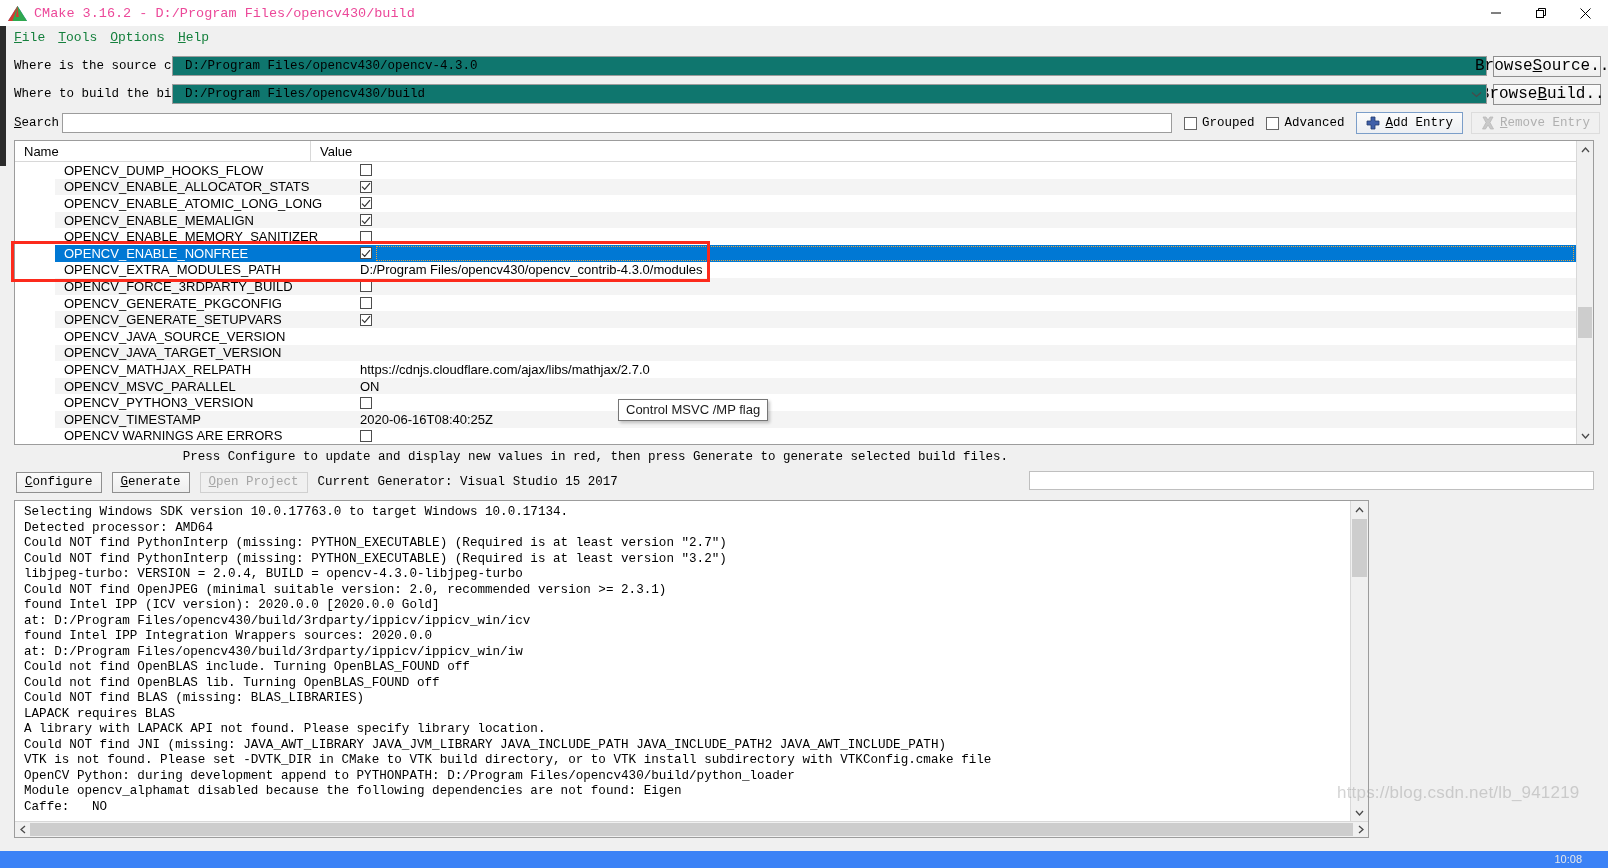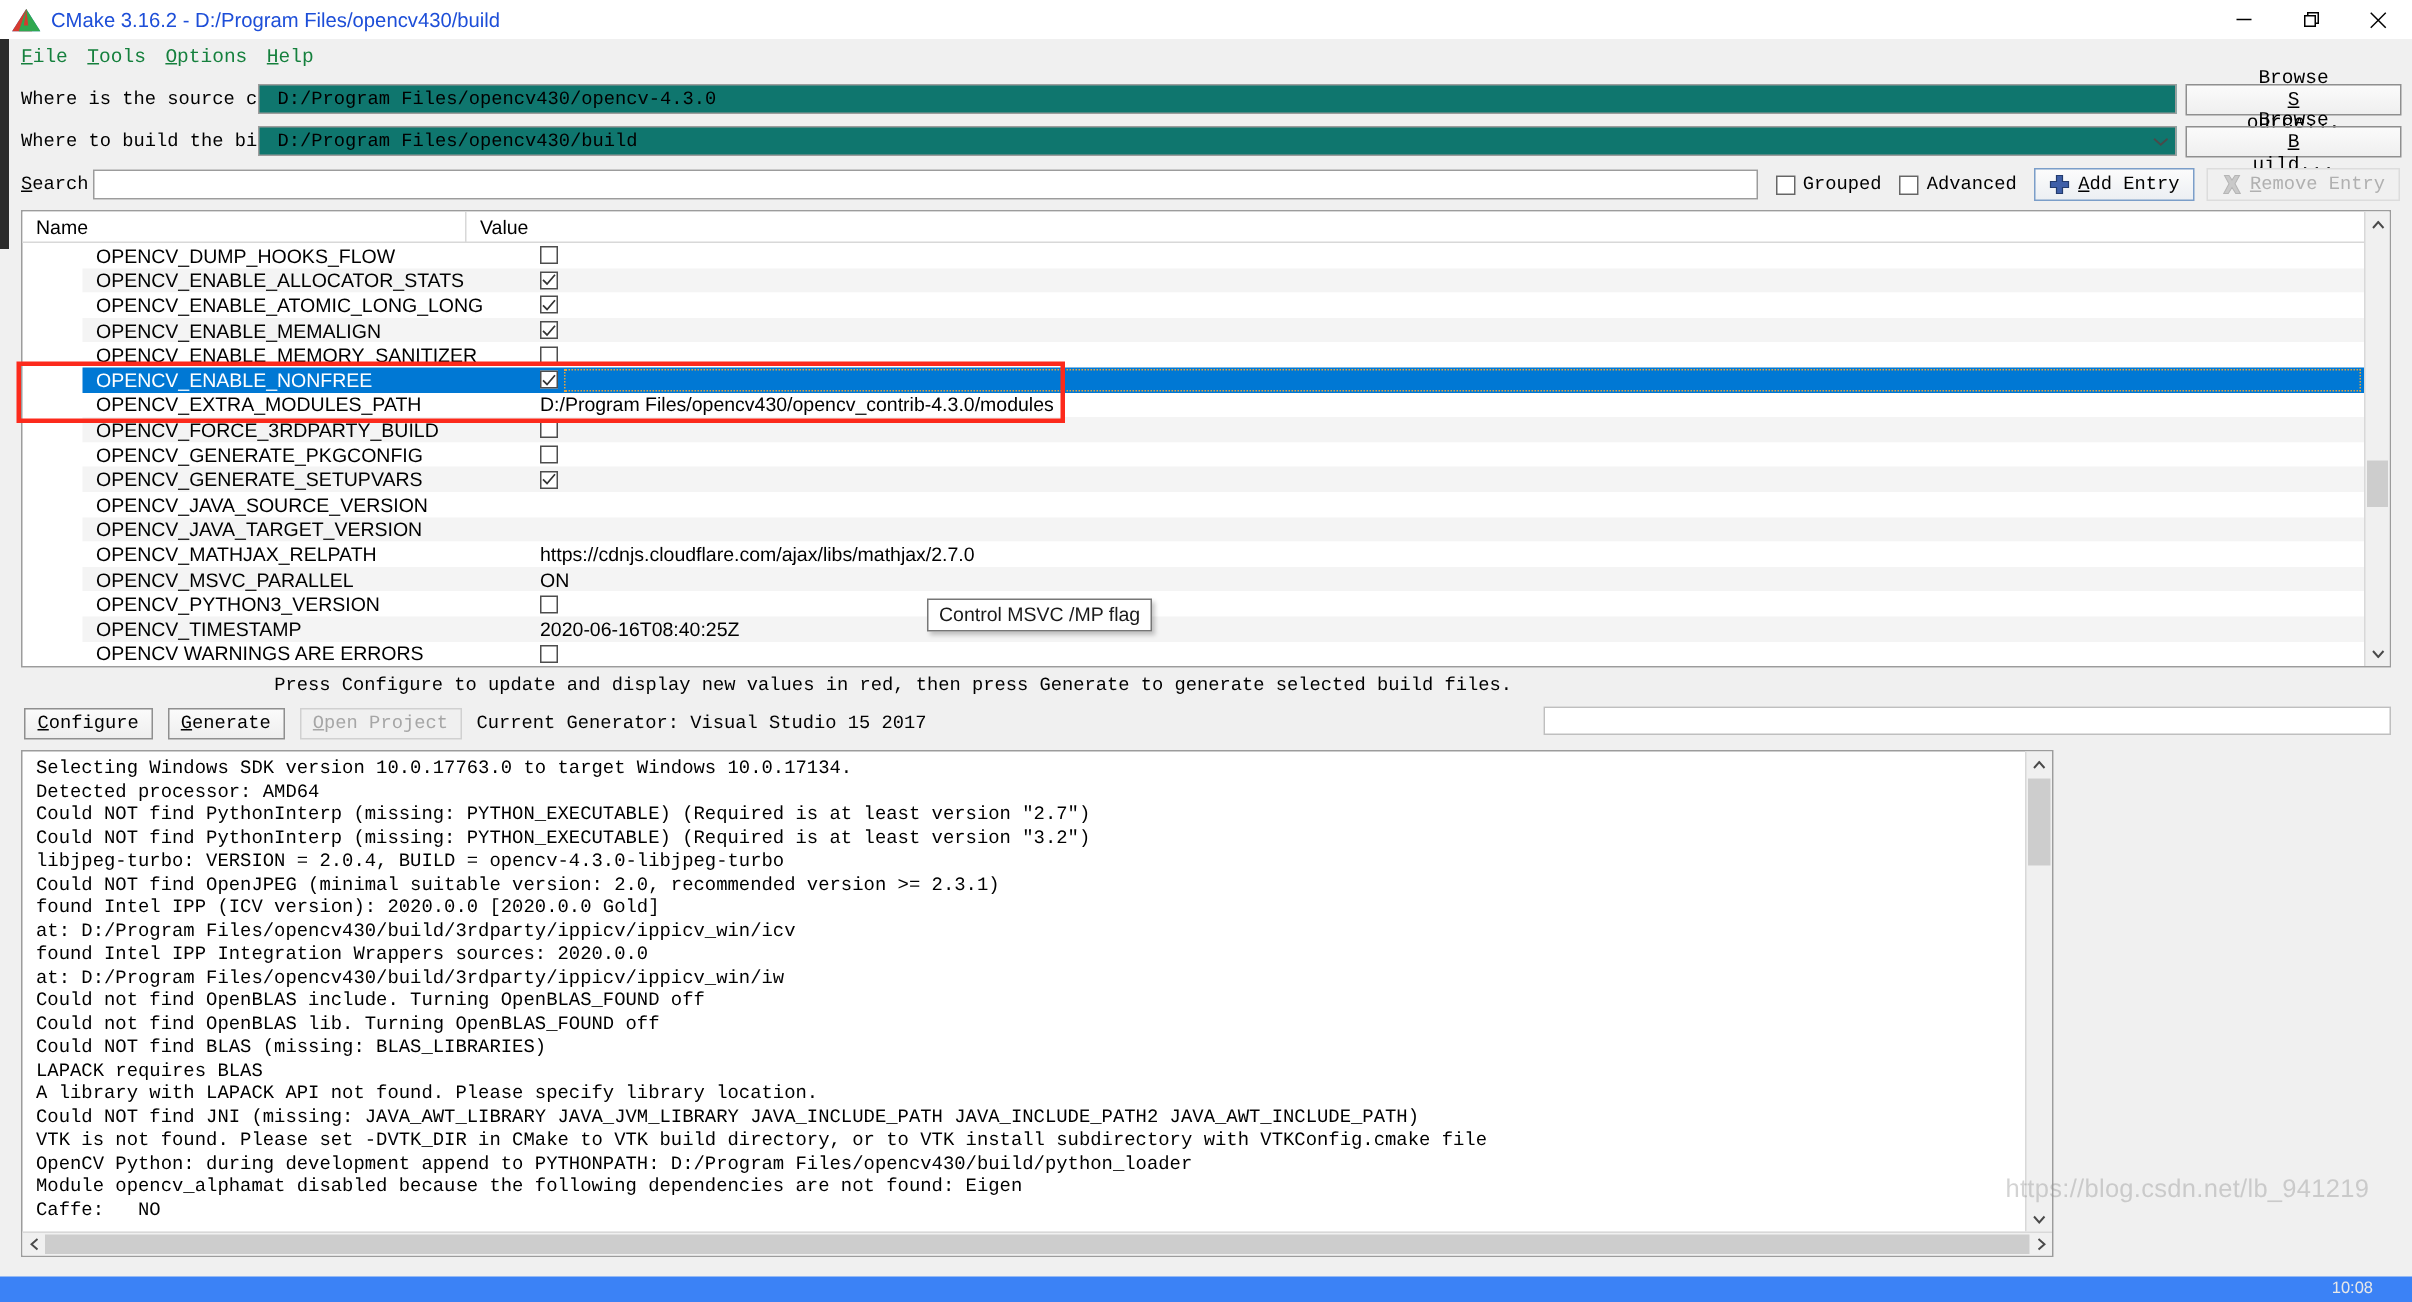--- a/index.html
+++ b/index.html
@@ -22,22 +22,22 @@
   
   .titlebar {
     position: absolute; left: 0; top: 0;
     width: 1608px; height: 26px;
     background: #ffffff;
     display: flex; align-items: center;
   }
   .title-left { display: flex; align-items: center; padding-left: 8px; flex: 1; min-width: 0;}
   .cmake-logo { width: 19px; height: 15px; position: relative; margin-right: 7px; flex: none;}
   .title-text {
-    font-size: 13.5px; color: #1d4ed8;
-    font-family: Liberation Sans, sans-serif;
+    font-size: 13.5px; color: #ec4899;
+    font-family: Liberation Mono, monospace;
     white-space: nowrap;
   }
   .win-buttons { display: flex; height: 26px; }
   .win-btn {
     width: 45px; height: 26px;
     display: flex; align-items: center; justify-content: center;
     color: #000; font-size: 13px;
   }
   .win-btn svg { display: block; }
 
@@ -90,31 +90,30 @@
     min-width: 0;
     overflow: hidden;
     white-space: nowrap;
   }
   .path-input.combo { position: relative; padding-right: 22px; }
   .combo-arrow {
     position: absolute; right: 4px; top: 0; bottom: 0;
     display: flex; align-items: center;
   }
   .browse-btn {
-    width: 144px; height: 21px;
+    width: 108px; height: 21px;
     background: linear-gradient(#fbfbfb, #efefef);
     border: 1px solid #8f8f8f;
     font-family: "Liberation Mono", monospace;
-    font-size: 13px;
+    font-size: 16px;
     color: #000;
     display: flex; align-items: center; justify-content: center;
     margin-right: 7px;
     box-sizing: border-box;
     white-space: nowrap;
-    flex-direction: column;
   }
   .browse-btn u { text-decoration: underline; }
 
   
   .searchrow {
     position: absolute; left: 0; top: 110px;
     width: 1608px; height: 26px;
     display: flex; align-items: center;
   }
   .search-label {

